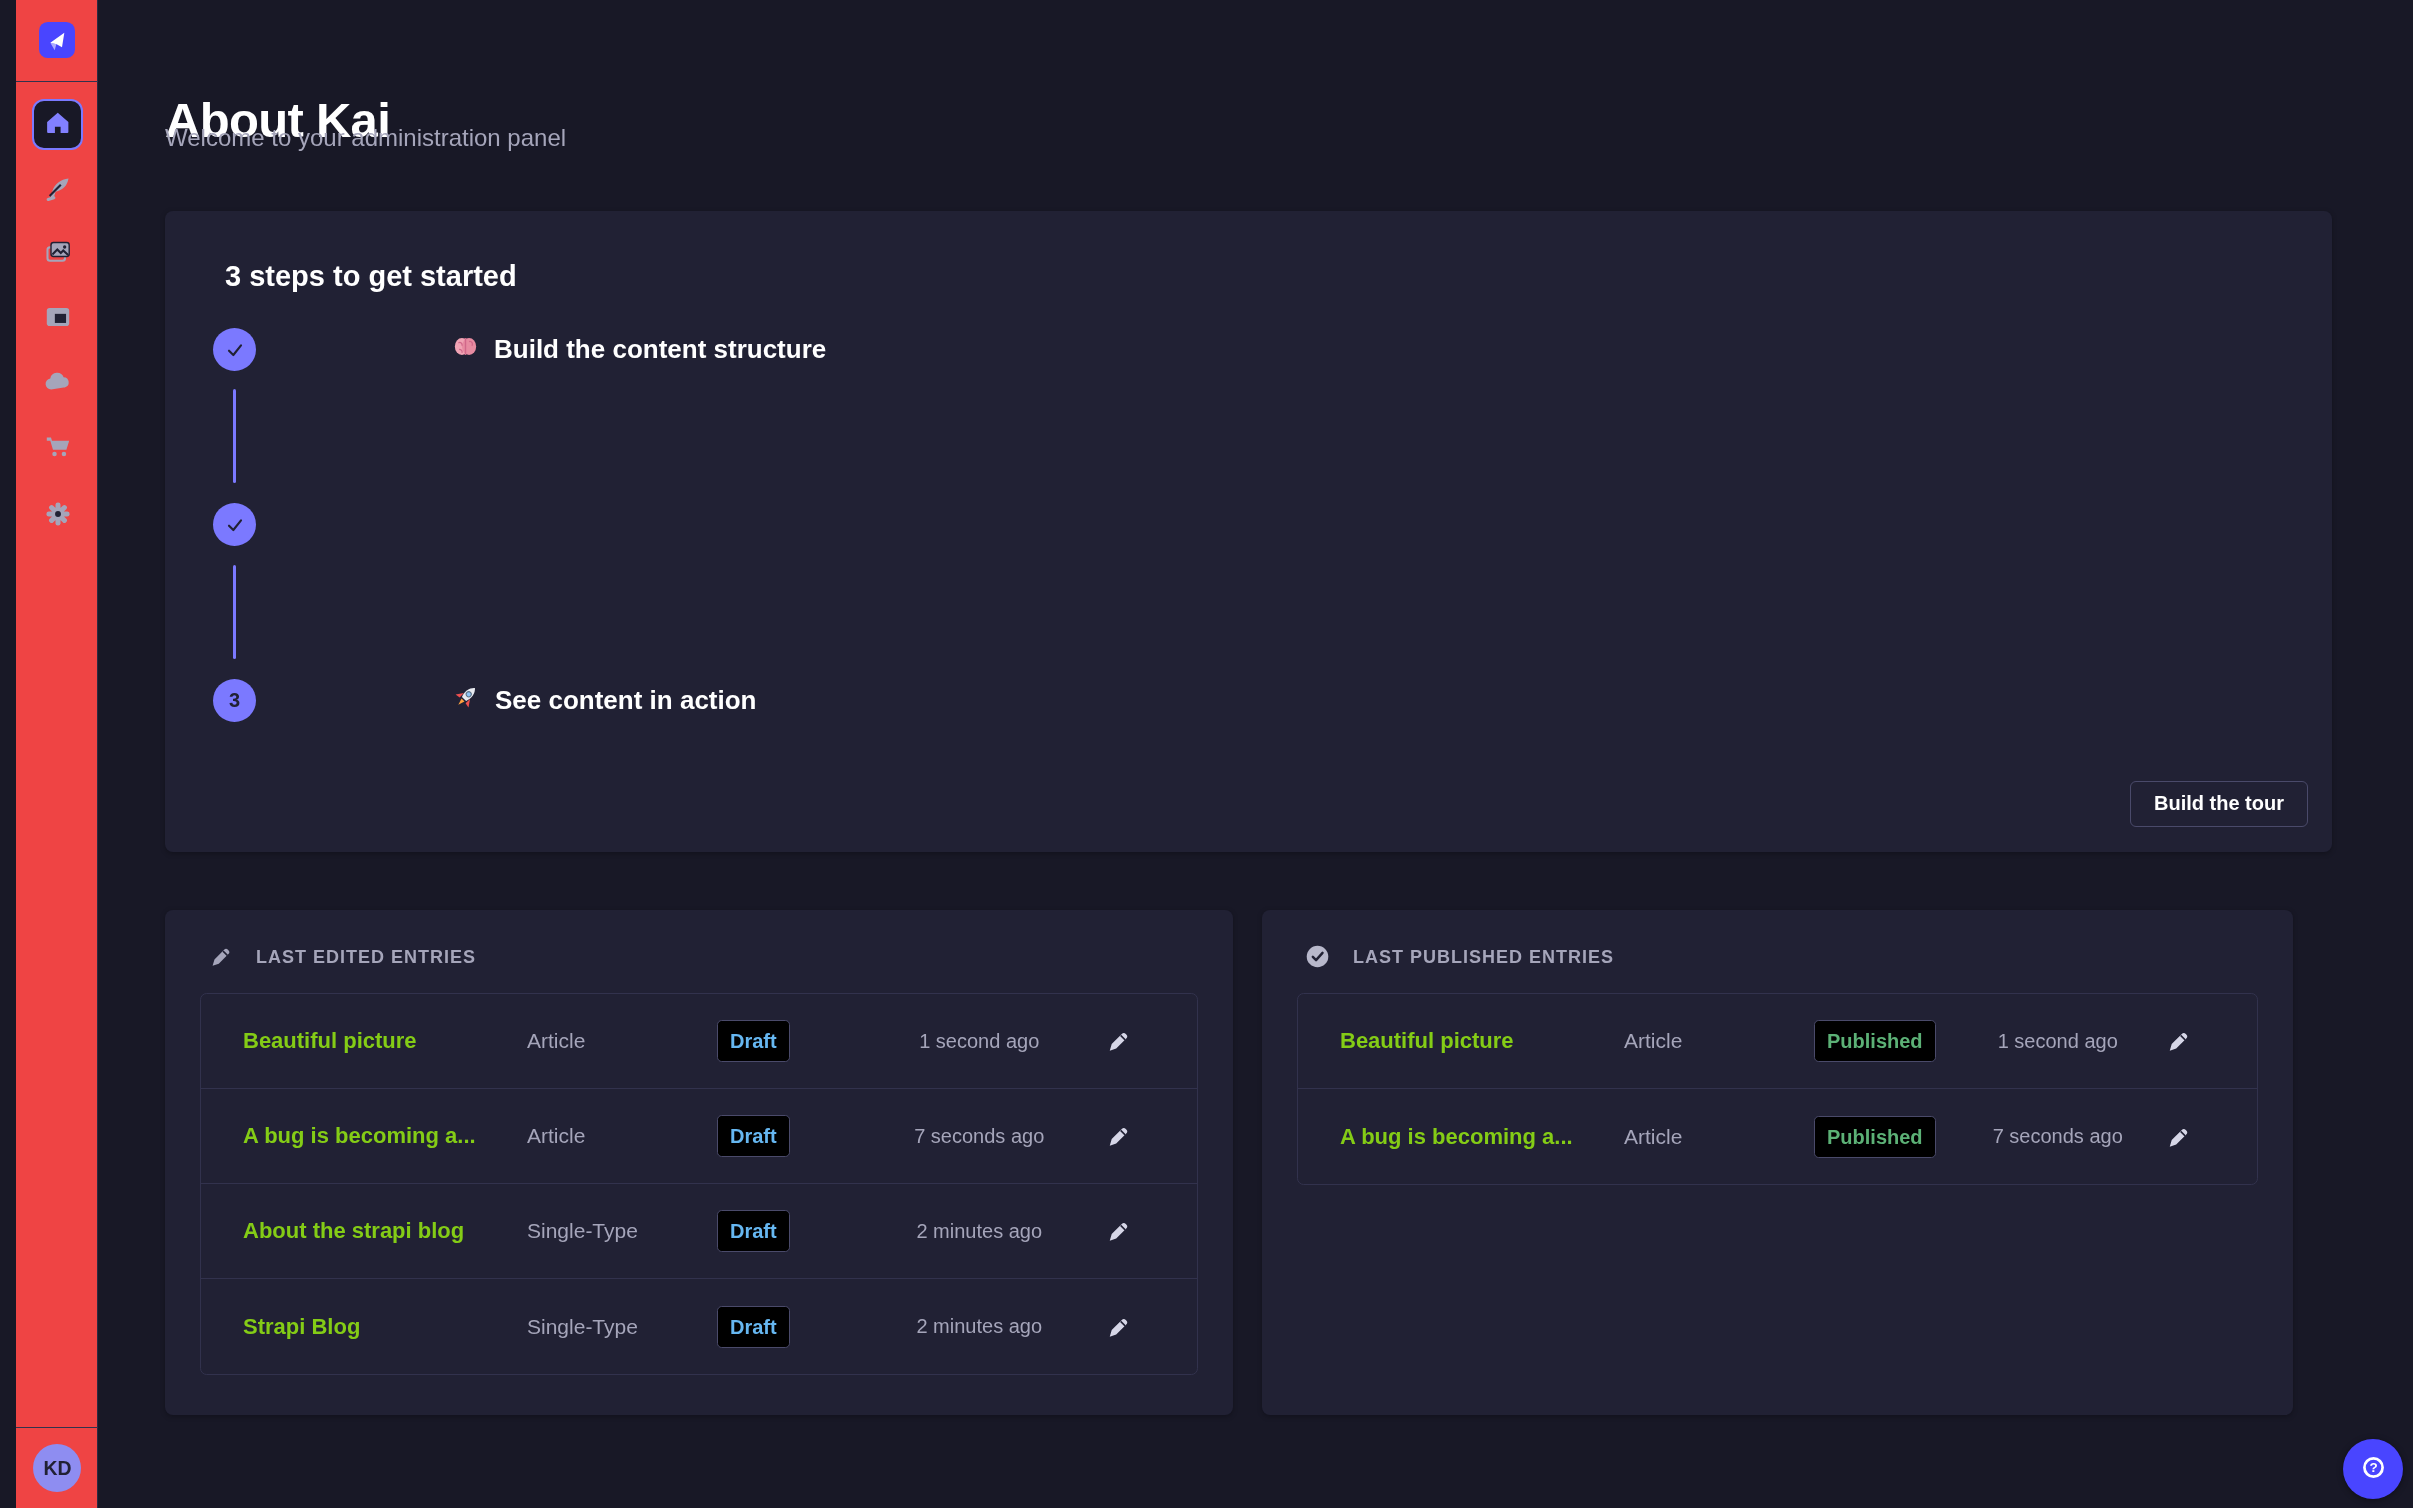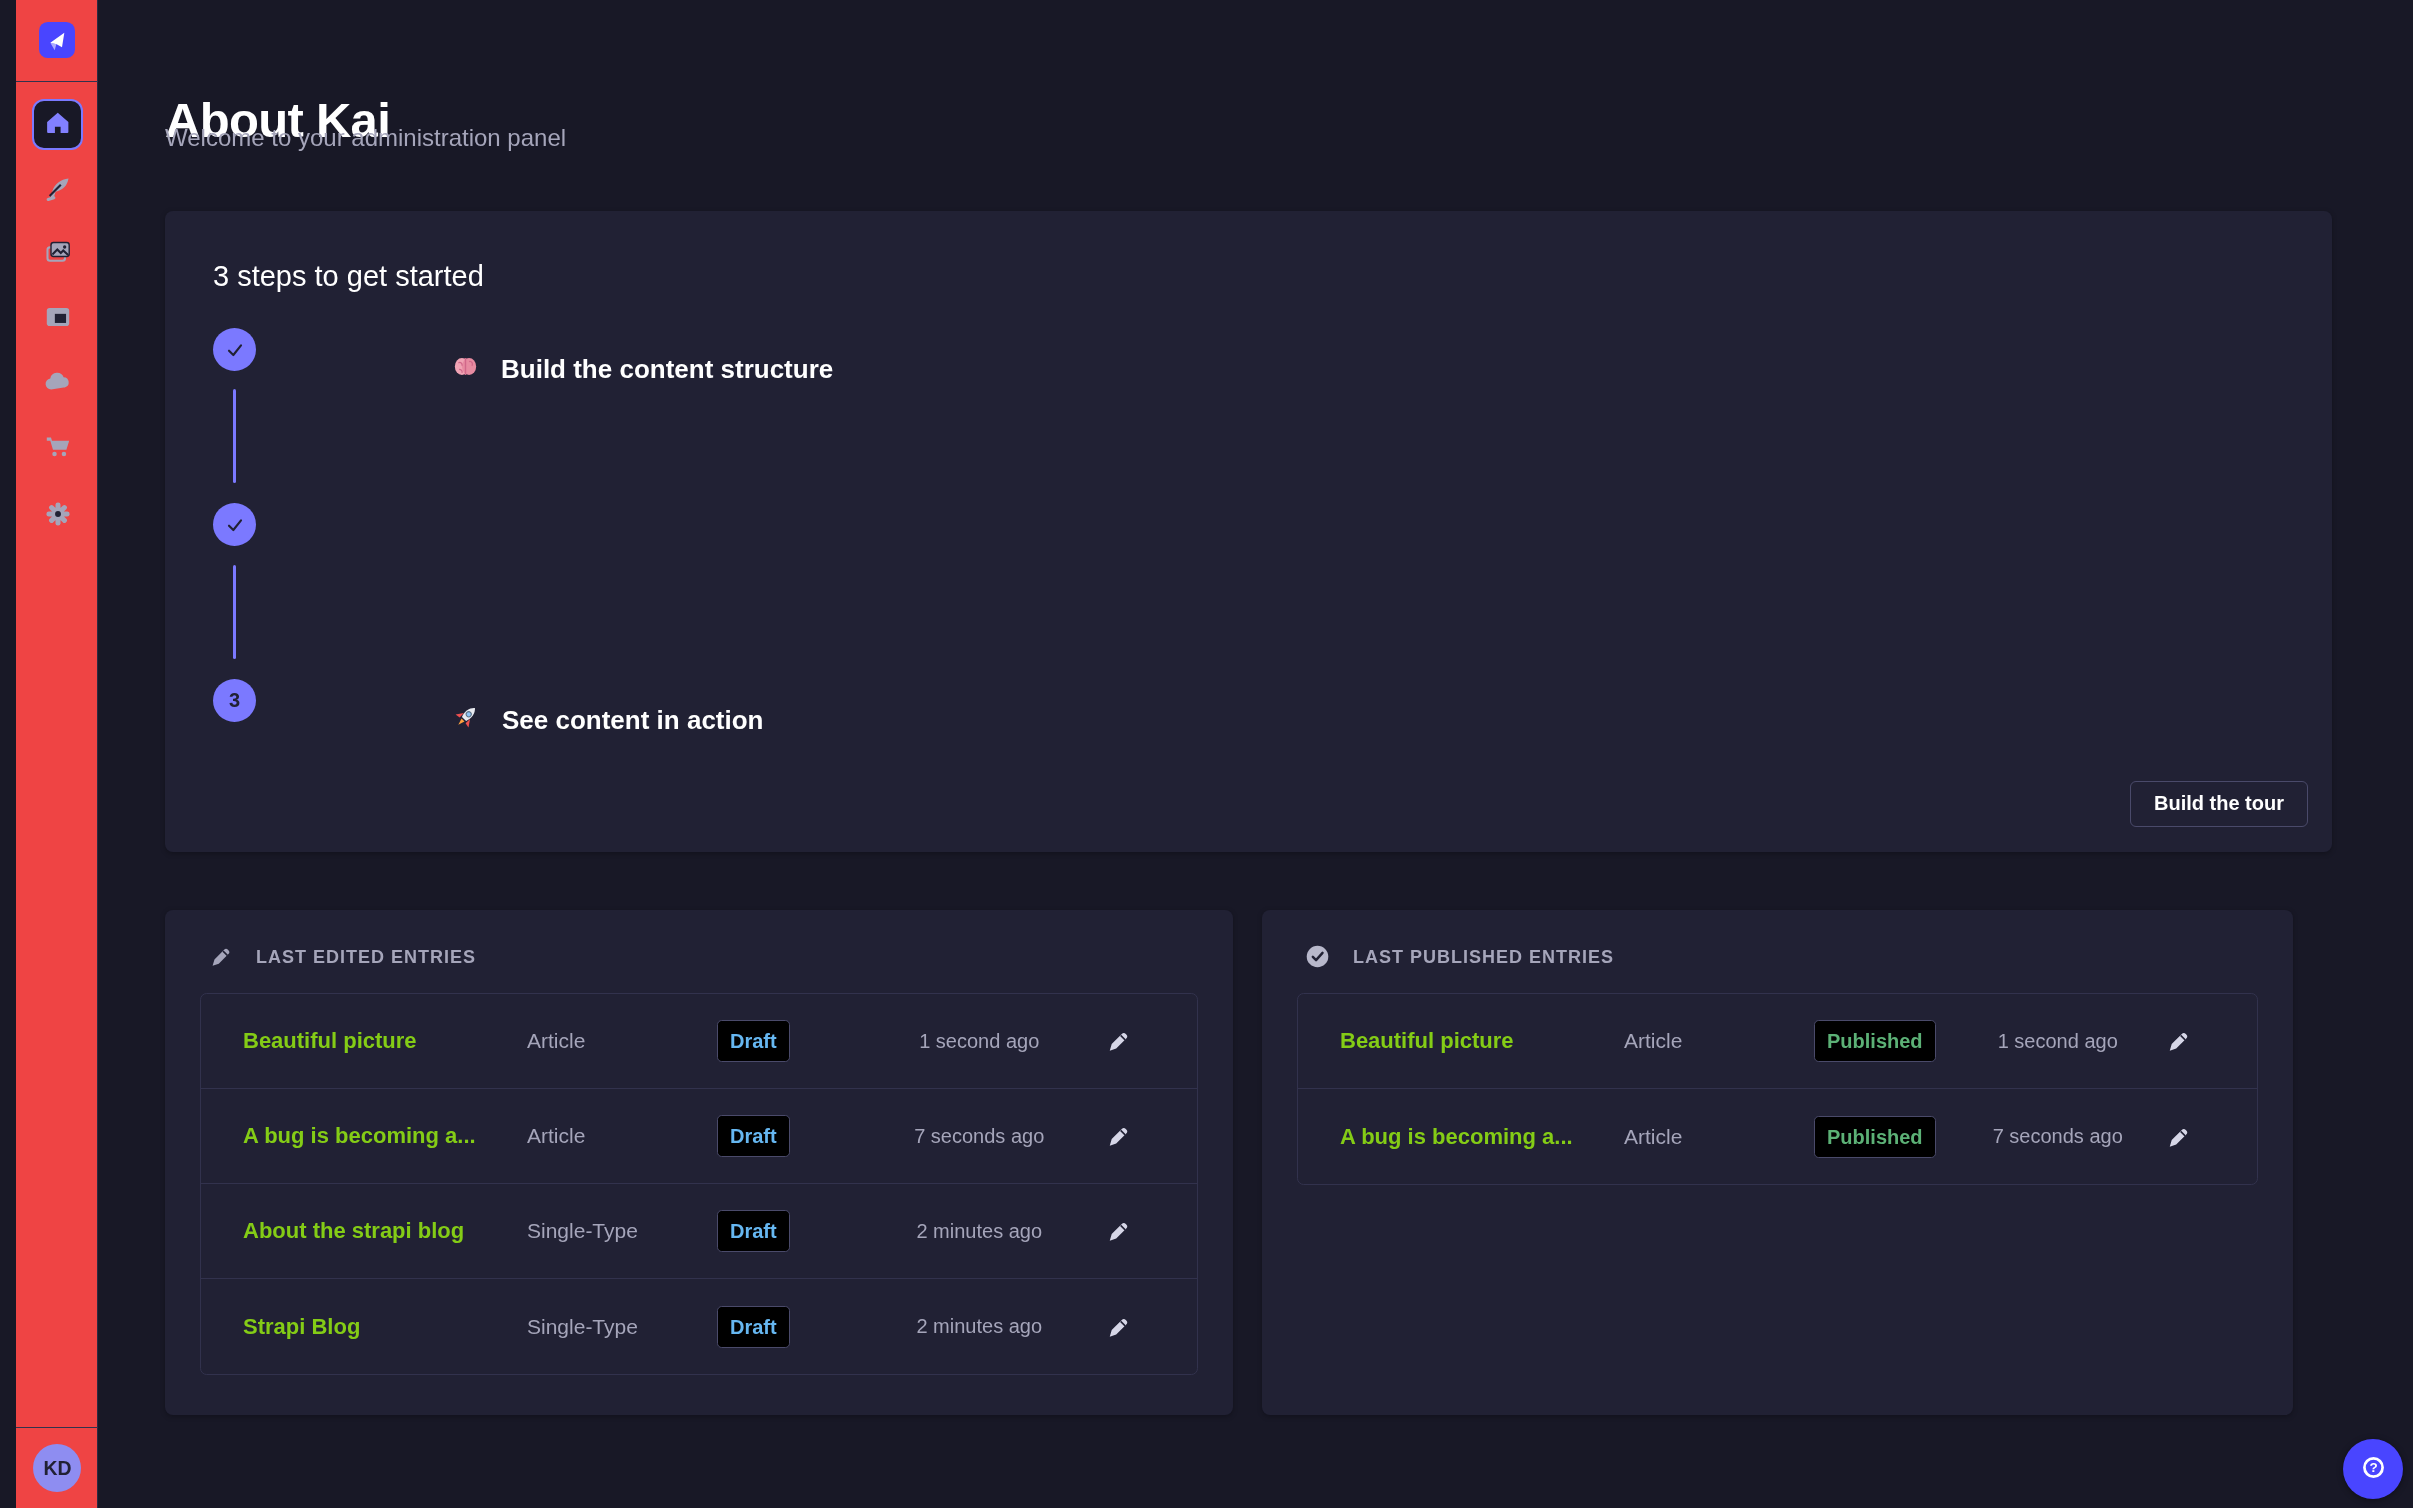--- a/index.html
+++ b/index.html
@@ -18,26 +18,26 @@
   .avatar{position:absolute;left:17.4px;top:1444px;width:48px;height:48px;border-radius:50%;
     background:#8e8df1;color:#212134;font-weight:700;font-size:19.4px;display:flex;align-items:center;justify-content:center;cursor:pointer;}
 
   
   .h1{position:absolute;left:165px;top:62px;font-size:49px;line-height:51px;font-weight:700;color:#ffffff;letter-spacing:-0.7px;}
   .subtitle{position:absolute;left:165px;top:123px;font-size:24px;line-height:29.5px;color:#a5a5ba;}
 
   
   .card{position:absolute;background:#212134;border-radius:8px;box-shadow:0 1.3px 5.4px rgba(0,0,0,.25);}
   .steps-card{left:165px;top:211px;width:2167px;height:641px;}
-  .card-title{position:absolute;left:48px;top:48px;font-size:29px;line-height:34px;font-weight:400;color:#ffffff;}
+  .card-title{position:absolute;left:60px;top:48px;font-size:29px;line-height:34px;font-weight:700;color:#ffffff;}
 
   .step-circle{position:absolute;left:48px;width:43px;height:43px;border-radius:50%;background:#7b79ff;
     display:flex;align-items:center;justify-content:center;color:#212134;font-weight:700;font-size:20px;}
-  .step-label{position:absolute;left:287px;height:43px;display:flex;align-items:center;gap:22px;
-    font-size:26px;font-weight:600;color:#ffffff;margin-top:20px;}
+  .step-label{position:absolute;left:287px;height:43px;display:flex;align-items:center;gap:15px;
+    font-size:26px;font-weight:600;color:#ffffff;}
   .connector{position:absolute;left:68px;width:3.4px;border-radius:2px;background:#7b79ff;}
 
   .cta-btn{position:absolute;left:287px;top:733px;height:47px;padding:0 21.5px;display:inline-flex;align-items:center;gap:13.4px;
     background:#4945ff;color:#ffffff;font-size:20px;font-weight:700;border:none;border-radius:6px;cursor:pointer;
     font-family:inherit;}
   .skip-btn{position:absolute;right:24px;bottom:25.5px;height:46px;padding:0 23px;display:inline-flex;align-items:center;
     background:transparent;color:#ffffff;font-size:20px;font-weight:600;border:0.7px solid #4a4a6a;border-radius:6px;cursor:pointer;
     font-family:inherit;}
 
   .entries-card-left{left:165px;top:910px;width:1068px;height:505px;}

